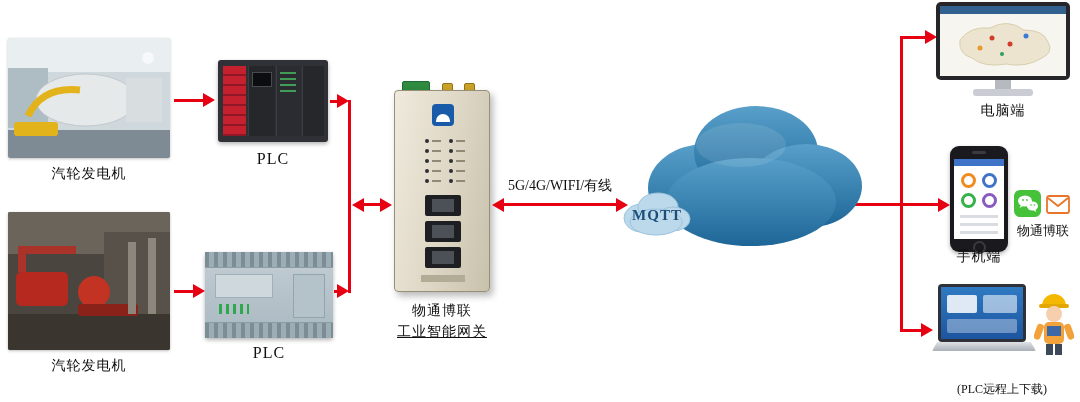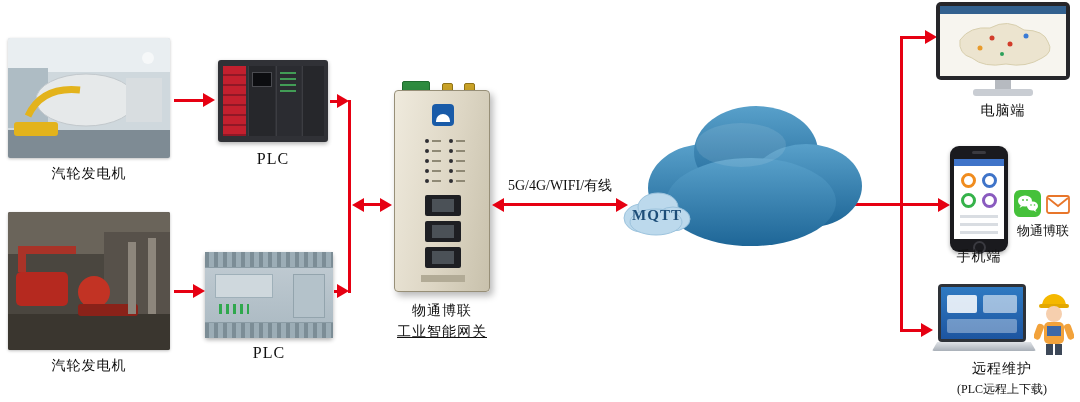--- a/index.html
+++ b/index.html
@@ -309,16 +309,15 @@
     <rect x="5" y="14" width="30" height="4" rx="2" fill="#e3a800"></rect>
     <circle cx="20" cy="24" r="8" fill="#f6cfae"></circle>
     <rect x="10" y="32" width="20" height="22" rx="5" fill="#f2a23b"></rect>
     <rect x="13" y="36" width="14" height="10" fill="#3c68a8"></rect>
     <rect x="4" y="34" width="7" height="16" rx="3" fill="#f2a23b" transform="rotate(20 7 34)"></rect>
     <rect x="29" y="34" width="7" height="16" rx="3" fill="#f2a23b" transform="rotate(-20 33 34)"></rect>
     <rect x="12" y="54" width="7" height="11" fill="#3d4858"></rect>
     <rect x="21" y="54" width="7" height="11" fill="#3d4858"></rect>
   </svg>
 
-  <div class="label" style="left:932px;top:360px;width:140px;">远程维护</div>
   <div class="label small" style="left:920px;top:381px;width:164px;">(PLC远程上下载)</div>
 
 </div>
 
 </body></html>

